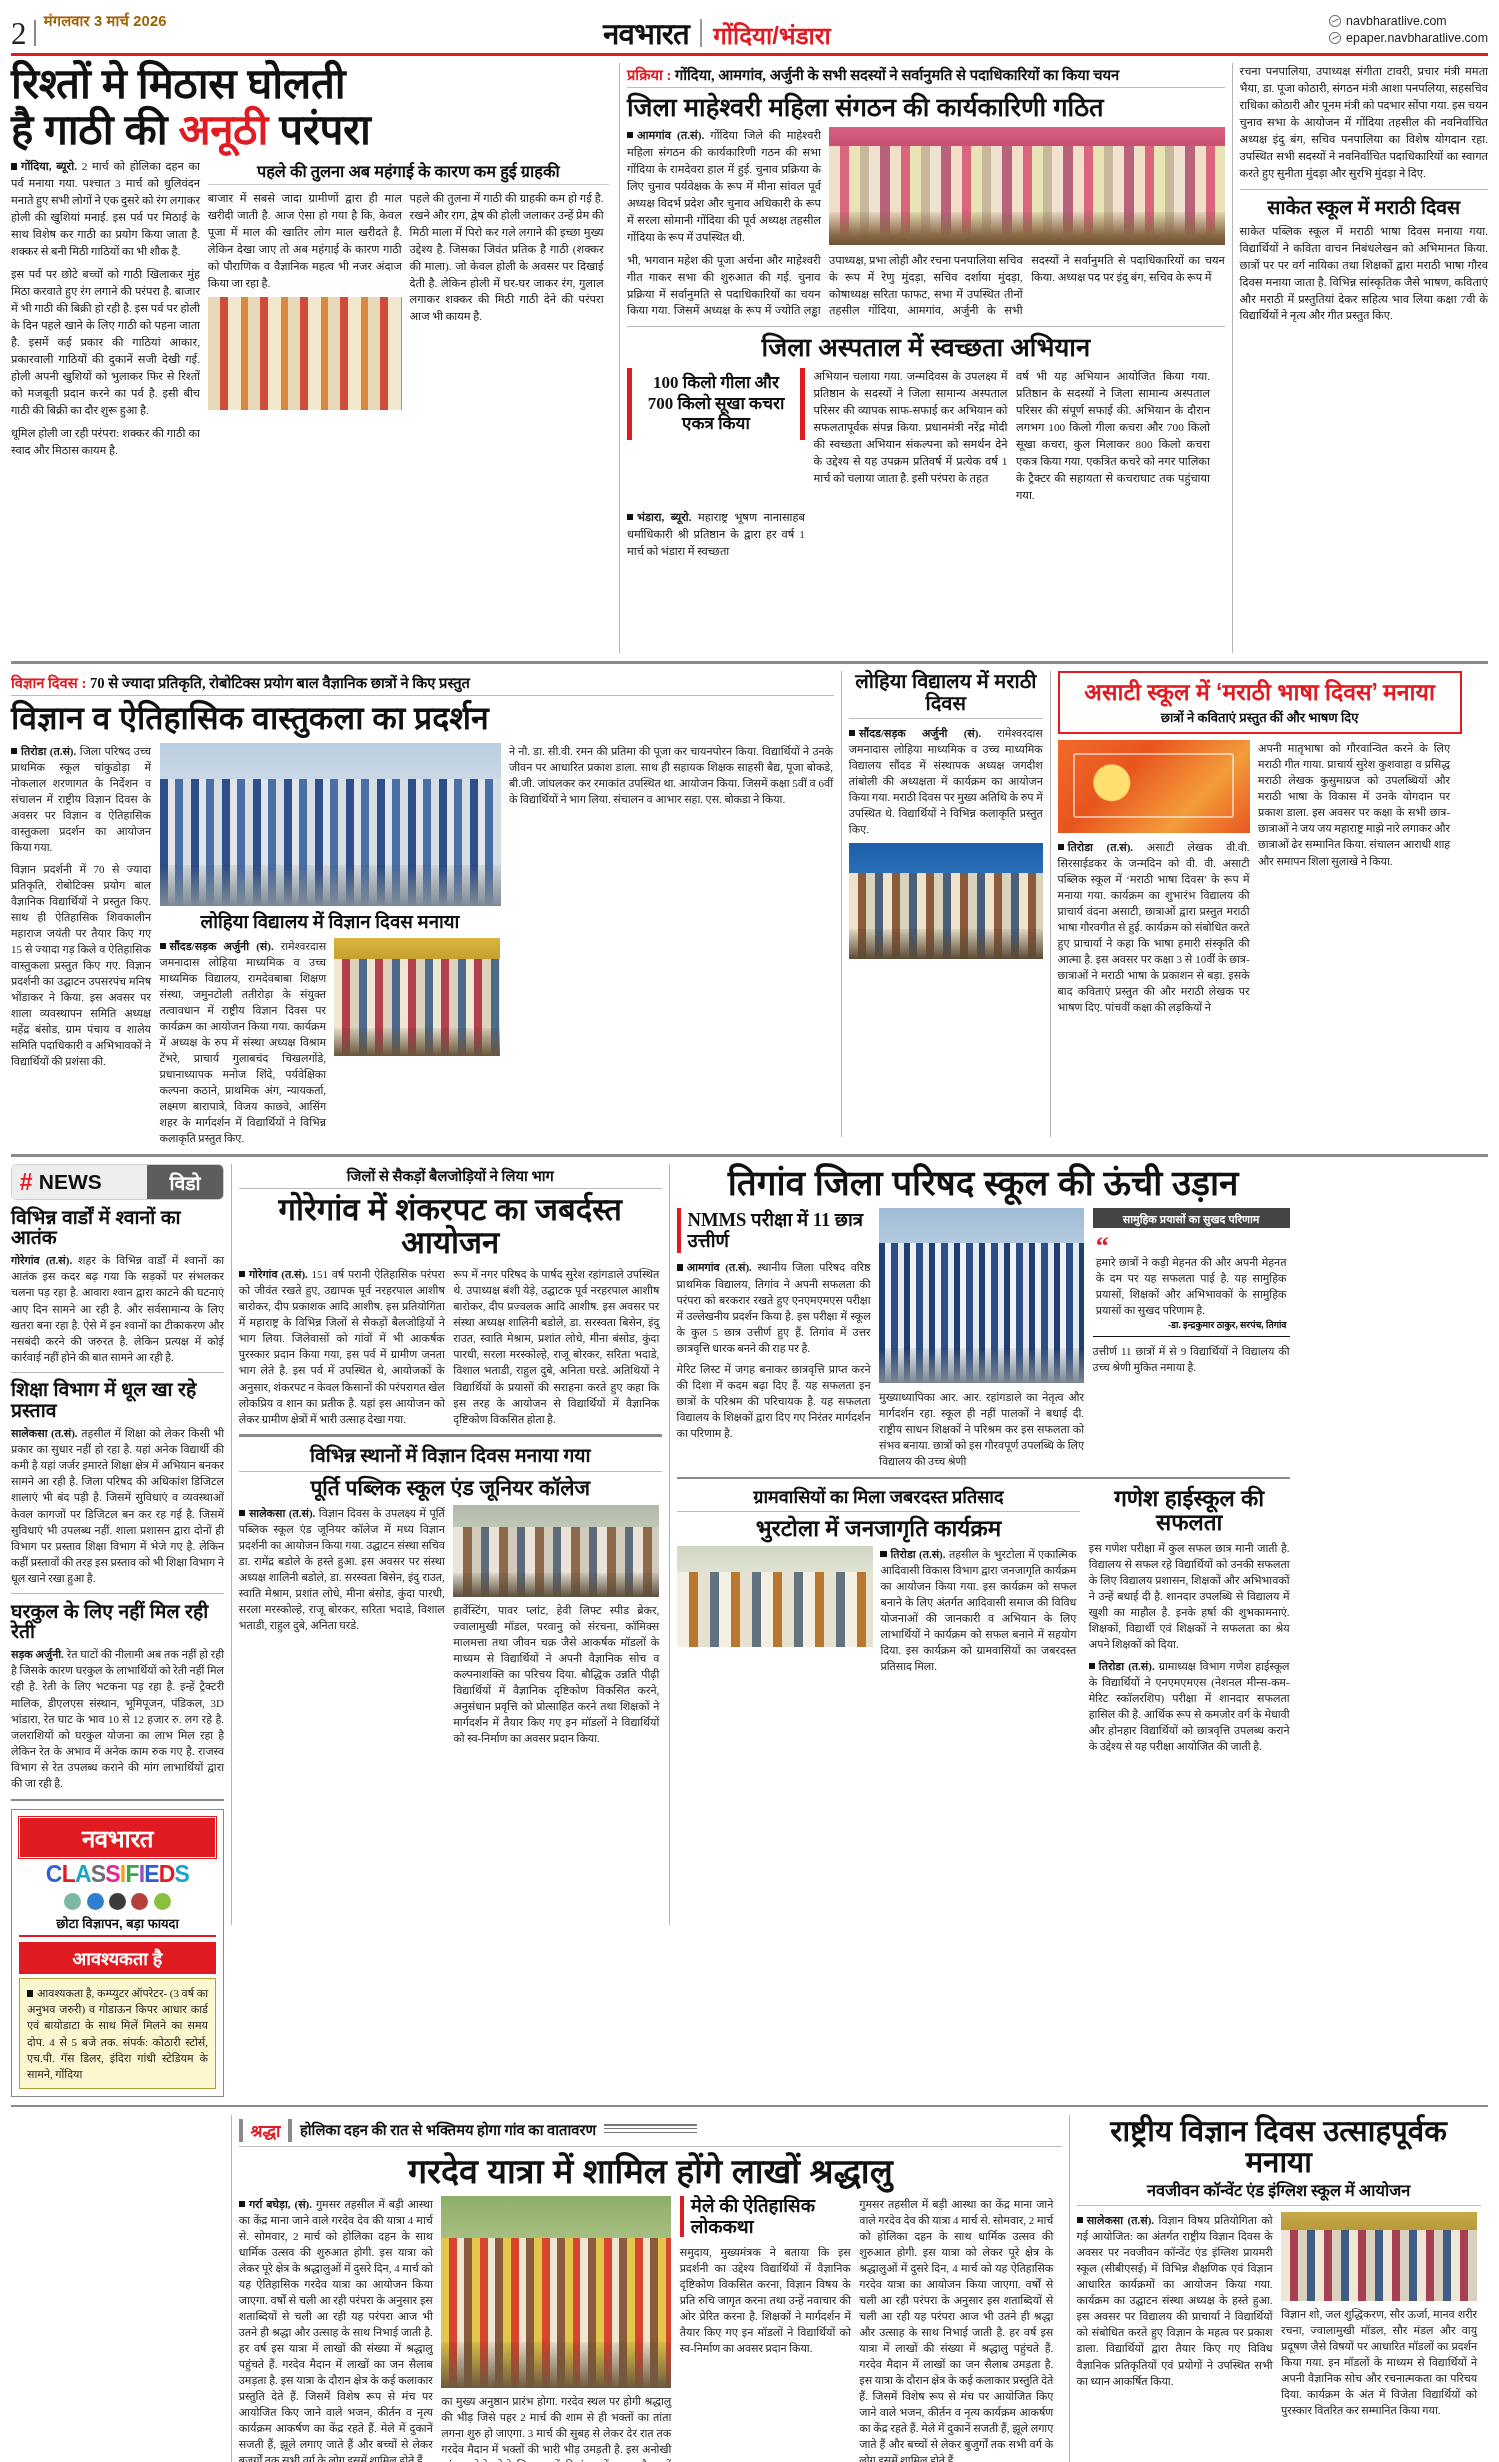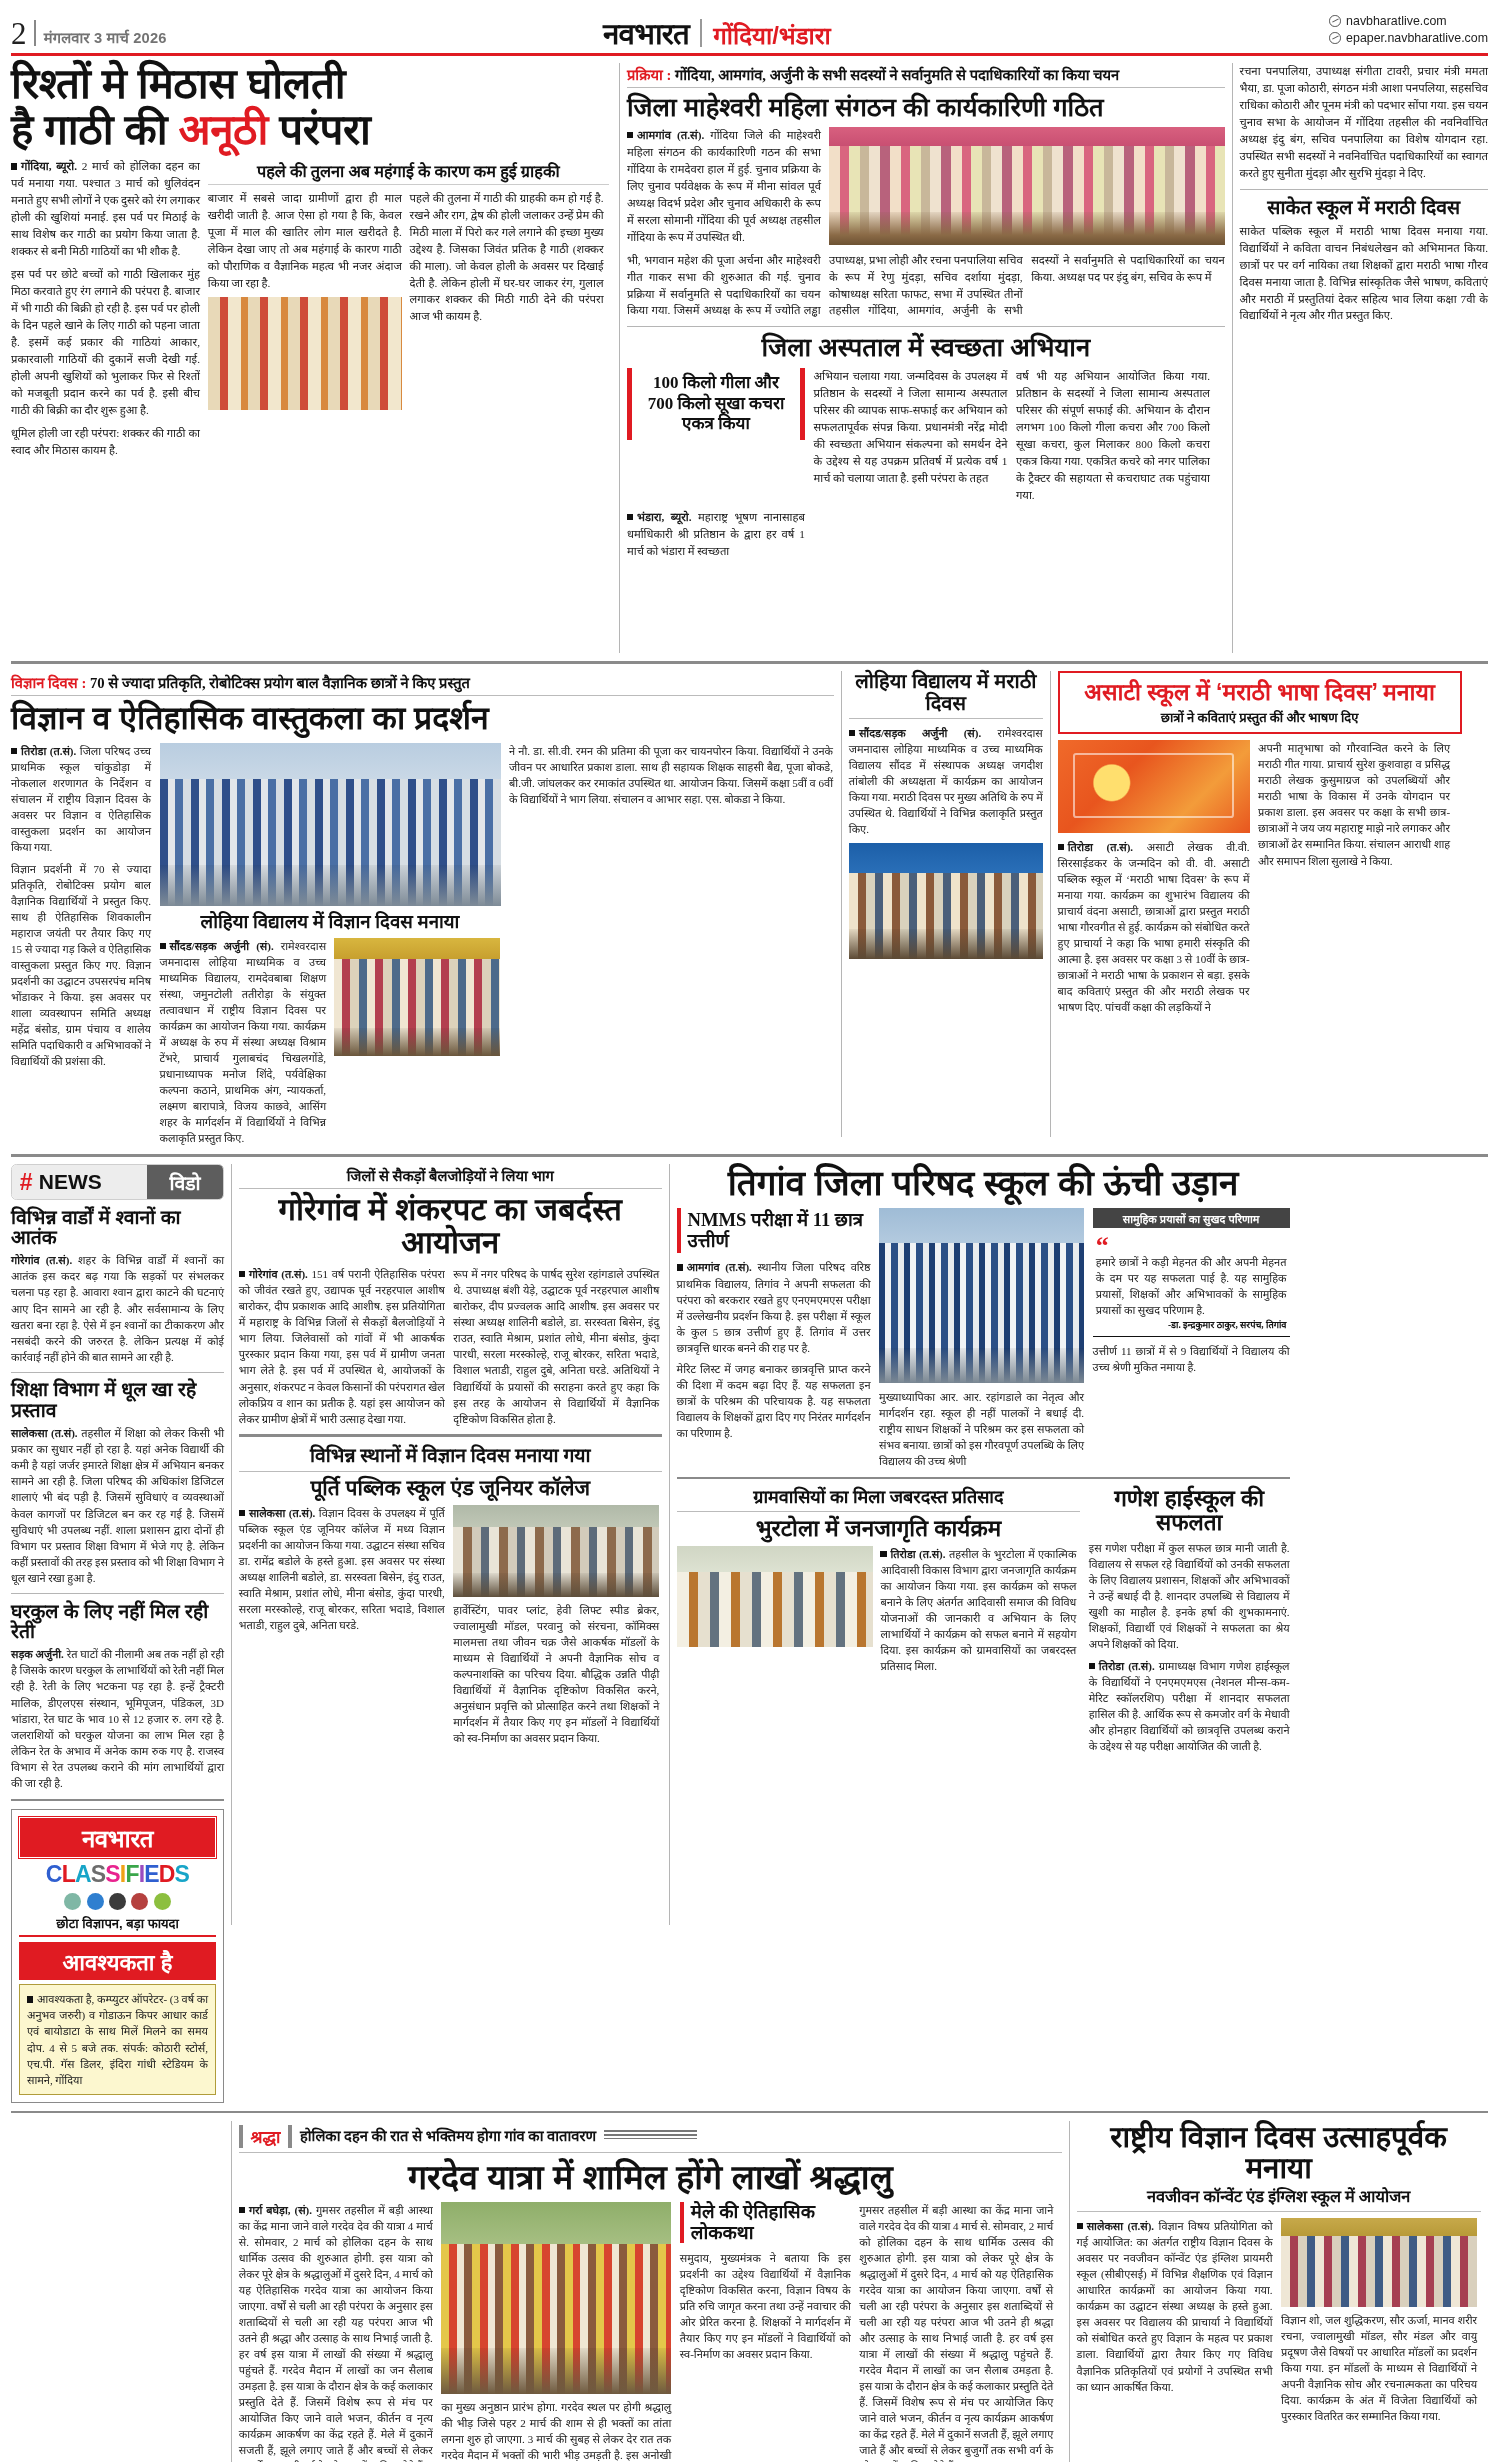--- a/index.html
+++ b/index.html
@@ -14,21 +14,21 @@
   .page { width: 1499px; height: 2462px; position: relative; padding: 0 11px; }
 
   
   .masthead {
     display: flex; align-items: flex-end; justify-content: space-between;
     height: 48px; padding-top: 11px;
   }
   .mh-left { display: flex; align-items: flex-end; gap: 7.8px; }
   .mh-pageno { font-size: 31px; font-weight: 400; line-height: .9; color: #222; }
   .mh-divider { width: 1.6px; height: 26px; background: #888; margin-bottom: 1.6px; }
-  .mh-date { font-size: 14.7px; font-weight: 700; color: #737373; letter-spacing: 0.2px; margin-bottom: 1px;
+  .mh-date { font-size: 14.7px; font-weight: 700; color: #a16207; letter-spacing: 0.2px; margin-bottom: 18px;
              font-family: "Liberation Sans", sans-serif; }
   .mh-center { display: flex; align-items: flex-end; gap: 11px; transform: translateX(-31px); }
   .mh-logo { font-size: 29.5px; font-weight: 900; color: #111; letter-spacing: -0.8px;
              font-family: "Liberation Sans", sans-serif; line-height: 1; }
   .mh-logo-div { width: 2.3px; height: 28px; background: #999; margin-bottom: 0.8px; }
   .mh-edition { font-size: 24px; font-weight: 900; color: #e01b22; line-height: 1;
                 font-family: "Liberation Sans", sans-serif; }
   .mh-right { text-align: left; }
   .mh-url { display: flex; align-items: center; gap: 5.4px; font-size: 12.4px; color: #222;
             font-family: "Liberation Sans", sans-serif; margin-bottom: 3.1px; }
@@ -264,21 +264,21 @@
   .cl-word span:nth-child(1){color:#2f5fd0}.cl-word span:nth-child(2){color:#e01b22}
   .cl-word span:nth-child(3){color:#18a5c8}.cl-word span:nth-child(4){color:#6d6d6d}
   .cl-word span:nth-child(5){color:#e8238f}.cl-word span:nth-child(6){color:#f0a217}
   .cl-word span:nth-child(7){color:#3aa64a}.cl-word span:nth-child(8){color:#9b4bbf}
   .cl-word span:nth-child(9){color:#2f5fd0}.cl-word span:nth-child(10){color:#e01b22}
   .cl-icons { display:flex; justify-content:center; gap: 5.4px; margin: 4.7px 0 1.6px; }
   .cl-icons i { width: 17px; height: 17px; border-radius: 50%; display:block; }
   .cl-tag { text-align:center; font-family:"Liberation Sans", sans-serif; font-weight:700;
             font-size: 13px; padding: 2.3px 0 3.9px; }
   .want-bar { background:#e01b22; color:#fff; text-align:center; font-family:"Liberation Sans",sans-serif;
-              font-weight:900; font-size: 22px; padding: 3.9px 0; margin-top: 4.7px; }
+              font-weight:900; font-size: 18px; padding: 3.9px 0; margin-top: 4.7px; }
   .want-body { border:0.8px solid #b09c3a; background:#fcf7cf; padding: 6.2px 7px; margin-top: 4.7px; }
 
   .quote-box { border-top: 1.6px solid #111; border-bottom: 1.6px solid #111; padding: 5.4px 3.1px; }
   .quote-head { background:#444; color:#fff; font-family:"Liberation Sans",sans-serif; font-weight:700;
                 font-size: 11px; text-align:center; padding: 2.3px 3.1px; }
   .qmark { color:#e01b22; font-size: 26px; font-weight:900; line-height:.6;
            font-family:"Liberation Serif",serif; }
   .qattr { font-size: 9.3px; text-align:right; font-weight:700; }
 
   .shraddha-strip { display:flex; align-items:center; gap: 7.8px; padding: 3.9px 0; }

